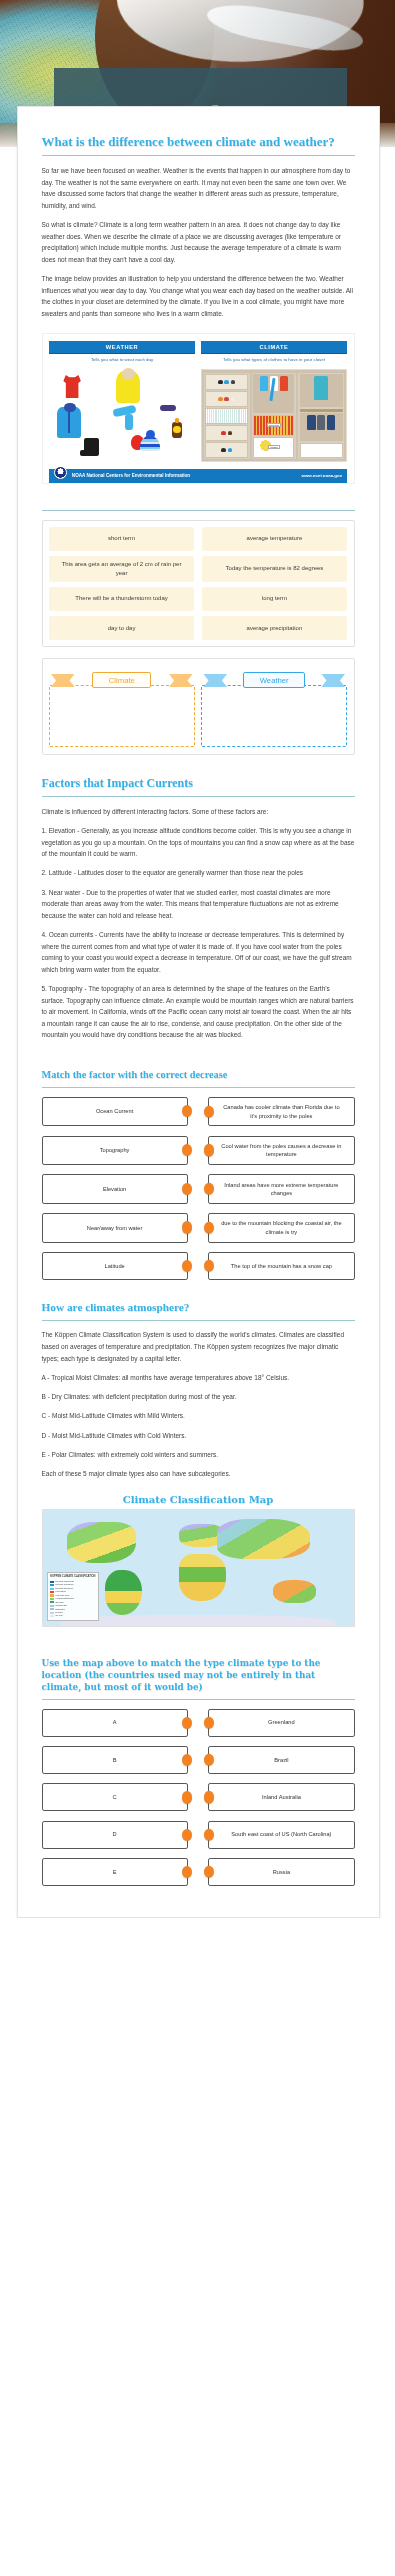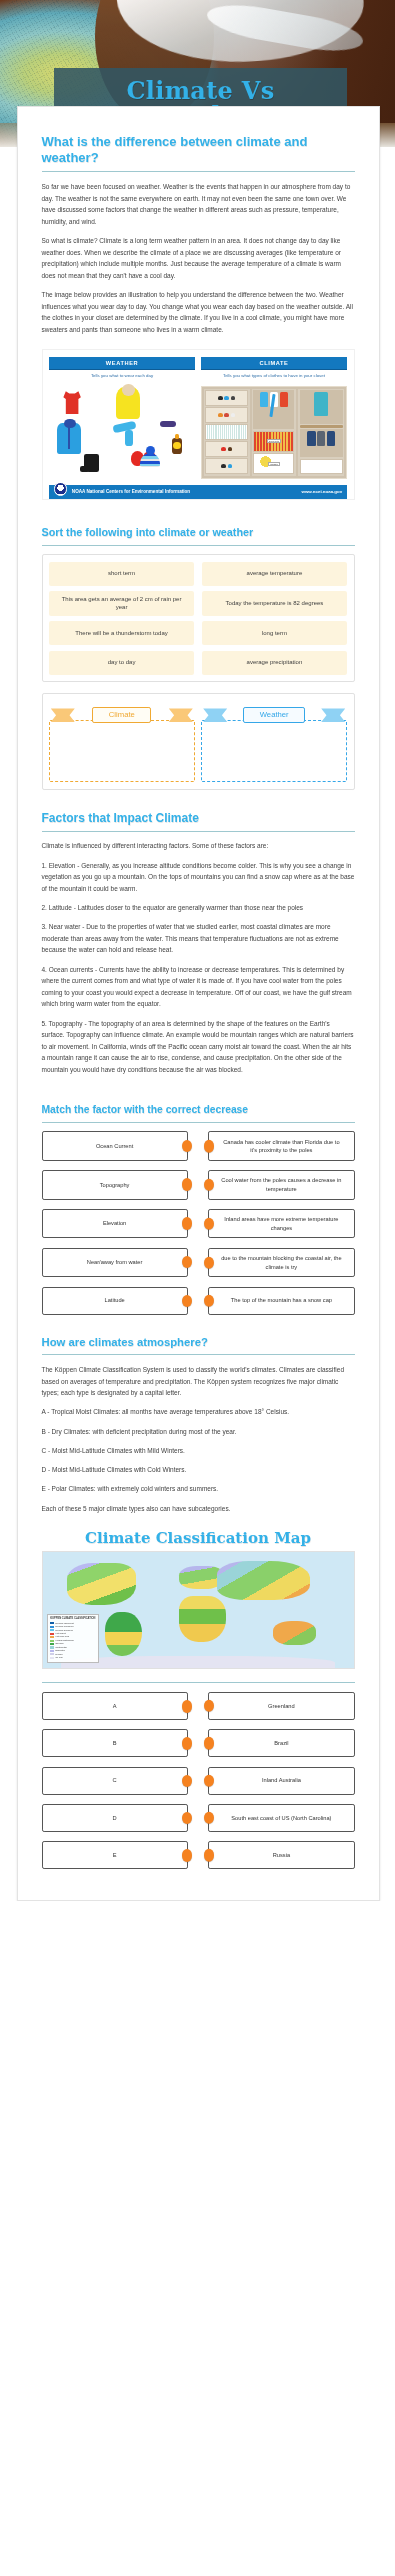--- a/index.html
+++ b/index.html
@@ -91,21 +91,21 @@
     margin: -41px auto 0;
     width: 363px;
     background: #ffffff;
     border: 0.5px solid #e3e3e3;
     box-shadow: 0 0.5px 2.1px rgba(0,0,0,.12);
     padding: 27px 24px 31px;
     z-index: 5;
   }
 
   h2.section-title {
-    font-family: Liberation Sans, sans-serif;
+    font-family: Liberation Serif, serif;
     font-weight: 900;
     font-size: 13px;
     line-height: 1.24;
     color: #33b1e8;
     text-shadow: 0.5px 0.5px 0 rgba(0,0,0,.10);
     margin-bottom: 5.2px;
   }
   .rule {
     height: 0.5px;
     background: #9ec8cf;
@@ -287,21 +287,21 @@
     box-shadow: 0 0.5px 1px rgba(0,0,0,.25);
   }
   .match-box.left::after { right: -5.2px; top: 7.2px; }
   .match-box.right::before { left: -5.2px; top: 50%; transform: translateY(-50%); }
 
   
   .map-title {
     text-align: center;
     font-family: "DejaVu Serif", serif;
     font-weight: 900;
-    font-size: 15px;
+    font-size: 10px;
     color: #33b1e8;
     margin: 14.4px 0 4.1px;
     text-shadow: 0.5px 0.5px 0 rgba(0,0,0,.10);
   }
   .map-figure {
     position: relative;
     height: 118px;
     background: #cfe8f5;
     border: 0.5px solid #e0e0e0;
     overflow: hidden;
@@ -342,21 +342,21 @@
 <body>
 
 <div class="hero">
   <div class="hero-bg"></div>
   <div class="hero-globe-arc"></div>
   <div class="hero-ribbon"></div>
   <div class="hero-ribbon2"></div>
   <div class="hero-strip"></div>
   <div class="title-box">
     <h1>
-      <span>Climate Vs</span><br>
+      <br>
       <span>Weather</span>
     </h1>
   </div>
 </div>
 
 <div class="paper">
 
   <h2 class="section-title">What is the difference between climate and weather?</h2>
   <div class="rule"></div>
   <p class="body">So far we have been focused on weather. Weather is the events that happen in our atmosphere from day to day. The weather is not the same everywhere on earth. It may not even been the same one town over. We have discussed some factors that change the weather in different areas such as pressure, temperature, humidity, and wind.</p>
@@ -440,21 +440,20 @@
     </div>
     <div class="noaa-footer">
       <div class="noaa-seal"></div>
       <span class="f-text">NOAA National Centers for Environmental Information</span>
       <span class="f-url">www.ncei.noaa.gov</span>
     </div>
   </div>
 
   <div class="spacer-40"></div>
 
-  <h2 class="section-title" style="font-size:10.8px">Sort the following into climate or weather</h2>
   <div class="rule"></div>
   <div class="sort-card">
     <div class="sort-chip">short term</div>
     <div class="sort-chip">average temperature</div>
     <div class="sort-chip">This area gets an average of 2 cm of rain per year</div>
     <div class="sort-chip">Today the temperature is 82 degrees</div>
     <div class="sort-chip">There will be a thunderstorm today</div>
     <div class="sort-chip">long term</div>
     <div class="sort-chip">day to day</div>
     <div class="sort-chip">average precipitation</div>
@@ -474,21 +473,21 @@
         <div class="banner-tail l"></div>
         <div class="banner-tail r"></div>
         <div class="banner-label">Weather</div>
       </div>
       <div class="drop-zone"></div>
     </div>
   </div>
 
   <div class="spacer-40"></div>
 
-  <h2 class="section-title" style="font-size:12px">Factors that Impact Climate</h2>
+  <h2 class="section-title" style="font-size:12px">Factors that Impact Currents</h2>
   <div class="rule"></div>
   <p class="body">Climate is influenced by different interacting factors. Some of these factors are:</p>
   <p class="body">1. Elevation - Generally, as you increase altitude conditions become colder. This is why you see a change in vegetation as you go up a mountain. On the tops of mountains you can find a snow cap where as at the base of the mountain it could be warm.</p>
   <p class="body">2. Latitude - Latitudes closer to the equator are generally warmer than those near the poles</p>
   <p class="body">3. Near water - Due to the properties of water that we studied earlier, most coastal climates are more moderate than areas away from the water. This means that temperature fluctuations are not as extreme because the water can hold and release heat.</p>
   <p class="body">4. Ocean currents - Currents have the ability to increase or decrease temperatures. This is determined by where the current comes from and what type of water it is made of. If you have cool water from the poles coming to your coast you would expect a decrease in temperature. Off of our coast, we have the gulf stream which bring warm water from the equator.</p>
   <p class="body">5. Topography - The topography of an area is determined by the shape of the features on the Earth's surface. Topography can influence climate. An example would be mountain ranges which are natural barriers to air movement. In California, winds off the Pacific ocean carry moist air toward the coast. When the air hits a mountain range it can cause the air to rise, condense, and cause precipitation. On the other side of the mountain you would have dry conditions because the air was blocked.</p>
 
   <div class="spacer-40"></div>
 
@@ -572,20 +571,21 @@
         </div>
       <div class="legend-item">
           <span class="legend-sw" style="background:#e4e4f2"></span>
           <span>Ice cap</span>
         </div>
     </div>
   </div>
 
   <div class="spacer-26"></div>
 
+  <h2 class="callout-title">Use the map above to match the type climate type to the location (the countries used may not be entirely in that climate, but most of it would be)</h2>
   <div class="rule"></div>
   <div class="match-grid">
     <div class="match-box left">A</div>
     <div class="match-box right">Greenland</div>
     <div class="match-box left">B</div>
     <div class="match-box right">Brazil</div>
     <div class="match-box left">C</div>
     <div class="match-box right">Inland Australia</div>
     <div class="match-box left">D</div>
     <div class="match-box right">South east coast of US (North Carolina)</div>

